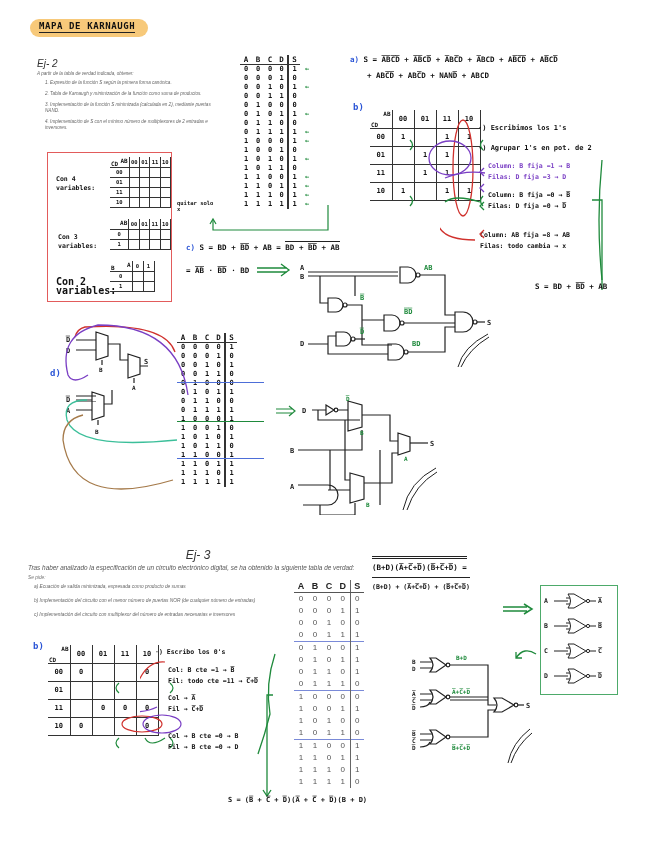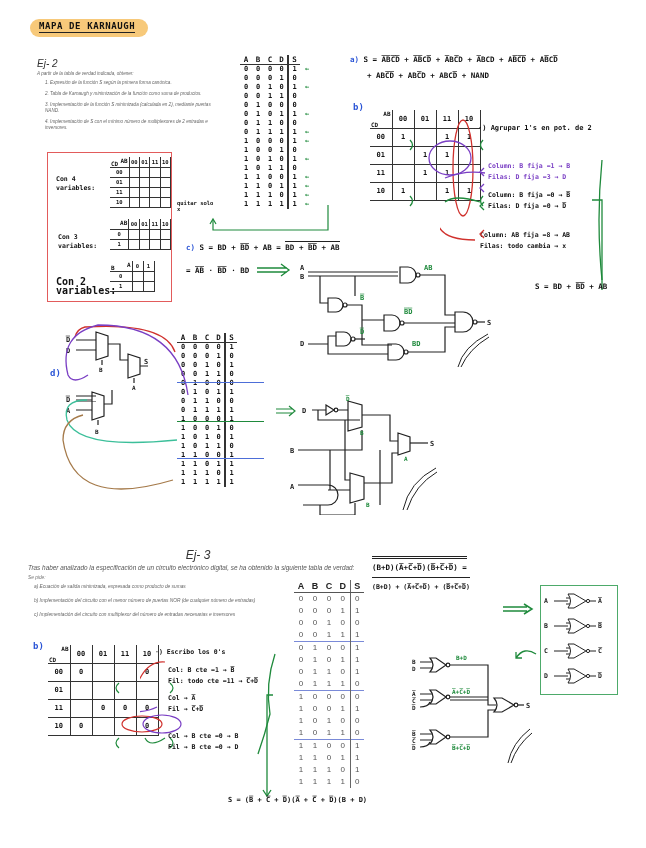--- a/index.html
+++ b/index.html
@@ -219,21 +219,21 @@
           <td class="s">1</td>
           <td class="arr">←</td>
         </tr>
       </tbody>
     </table>
 </div>
 
 <div class="abs hand" style="left:350px; top:52px; font-size:7.5px; line-height:16px;">
   <span class="blue">a)</span>
   <span>S = A̅B̅C̅D̅ + A̅B̅CD̅ + A̅BC̅D + A̅BCD + AB̅C̅D̅ + AB̅CD̅</span><br>
-  <span style="padding-left:17px">+ ABC̅D̅ + ABC̅D + ABCD̅ + NAND</span>
+  <span style="padding-left:17px">+ ABC̅D̅ + ABC̅D + NAND̅ + ABCD</span>
 </div>
 
 <div class="abs hand blue" style="left:353px; top:102px; font-size:9px;">b)</div>
 <div class="abs hand" style="left:370px; top:110px;">
   <table class="kmap" id="kmap2">
       <tbody>
         <tr>
           <td class="corner" style="width:22px;height:18px">
             <span style="position:absolute;right:1px;top:0">AB</span>
             <span style="position:absolute;left:1px;bottom:0">CD</span>
@@ -273,20 +273,21 @@
         </tr>
       </tbody>
     </table>
 </div>
 <svg class="abs" style="left:370px; top:110px;" width="120" height="110">
   <ellipse cx="93" cy="58" rx="10" ry="48" fill="none" stroke="#d0312d" stroke-width="1.3"></ellipse>
   <ellipse cx="80" cy="48" rx="21" ry="17" fill="none" stroke="#7a3fc4" stroke-width="1.3"></ellipse>
   <path d="M40 30 q5 5 0 10 M40 86 q5 5 0 10 M113 30 q-5 5 0 10 M113 86 q-5 5 0 10" fill="none" stroke="#1f8a3c" stroke-width="1.3"></path>
 </svg>
 <div class="abs hand note" style="left:478px; top:118px; font-size:7px; line-height:20px;">
+  <div>·) Escribimos los 1's</div>
   <div>·) Agrupar 1's en pot. de 2</div>
 </div>
 <div class="abs hand note purple" style="left:488px; top:161px;">
   <div>Column: B fija =1 → B</div>
   <div>Filas: D fija =3 → D</div>
 </div>
 <div class="abs hand note" style="left:488px; top:190px; color:#111;">
   <div>Column: B fija =0 → B̅</div>
   <div>Filas: D fija =0 → D̅</div>
 </div>

